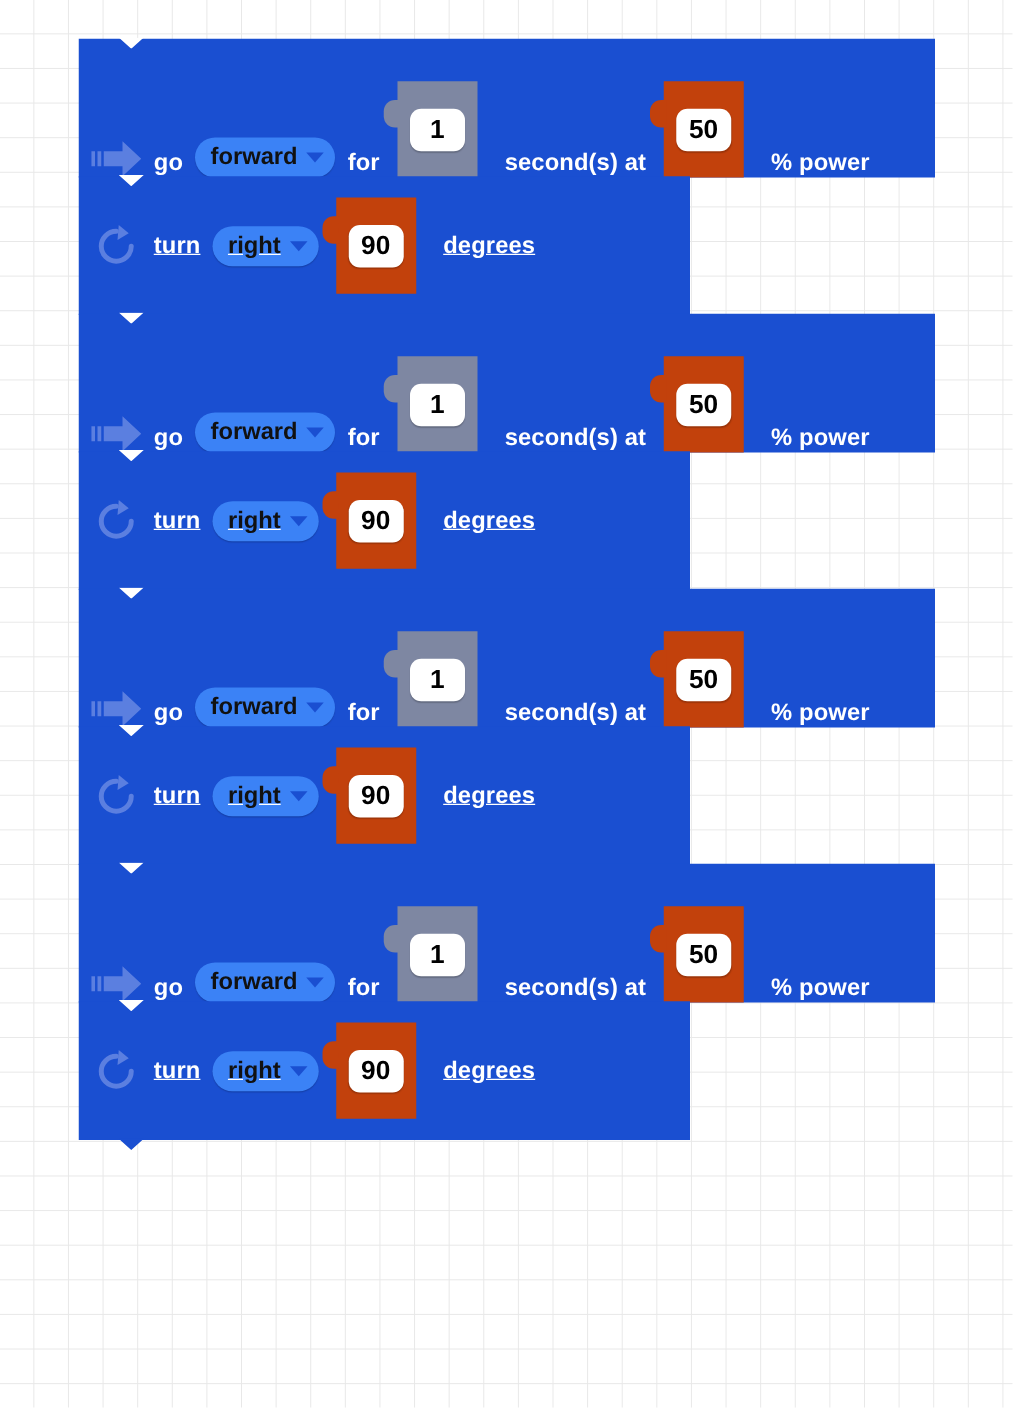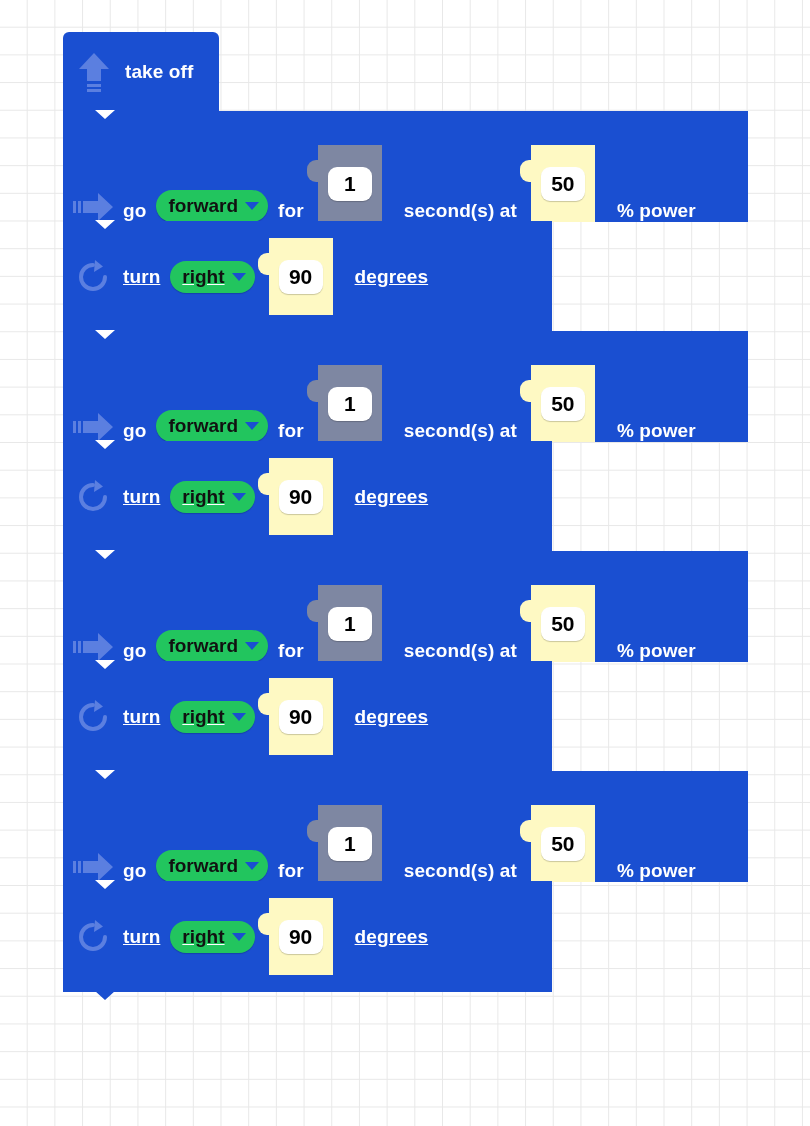--- a/index.html
+++ b/index.html
@@ -97,21 +97,21 @@
 
   .lbl {
     white-space: nowrap;
     letter-spacing: .1px;
   }
   .sp { width: 10px; min-width: 10px; }
   .sp-lg { width: 16px; min-width: 16px; }
 
   
   .dropdown {
-    background: #22c55e;
+    background: #3b82f6;
     color: #111111;
     border-radius: 16px;
     height: 32px;
     padding: 0 9px 0 12px;
     display: inline-flex;
     align-items: center;
     font-weight: bold;
     font-size: 19px;
     white-space: nowrap;
     box-shadow: 0 1px 1px rgba(0,0,0,.18);
@@ -120,21 +120,21 @@
     margin-left: 7px;
     width: 0; height: 0;
     border-left: 7px solid transparent;
     border-right: 7px solid transparent;
     border-top: 8px solid #1a4fd1;
   }
 
   
   .numslot {
     position: relative;
-    background: #fef9c3;
+    background: #c2410c;
     height: 77px;
     min-width: 64px;
     display: flex;
     align-items: center;
     justify-content: center;
     margin-left: 14px;
     margin-right: 6px;
   }
   .numslot.blue-gray { background: #7e87a2; }
   .numslot::before {
@@ -164,31 +164,20 @@
   }
 
   svg.blk-icon { display: block; }
 </style>
 </head>
 <body>
 
 <div id="canvas">
   <div class="script-stack">
 
-    <div class="block hat small">
-      <div class="icon-slot">
-        <svg class="blk-icon" width="34" height="42" viewBox="0 0 34 42" aria-hidden="true">
-          <path d="M17 2 L32 18 L24 18 L24 30 L10 30 L10 18 L2 18 Z" fill="#5b7fe0"></path>
-          <rect x="10" y="33" width="14" height="3" fill="#5b7fe0"></rect>
-          <rect x="10" y="38" width="14" height="3" fill="#5b7fe0"></rect>
-        </svg>
-      </div>
-      <span class="lbl">take off</span>
-      <div class="bump-bottom"></div>
-    </div>
 
     <div class="block go">
       <div class="notch-top"></div>
       <div class="icon-slot">
         <svg class="blk-icon" width="40" height="30" viewBox="0 0 40 30" aria-hidden="true">
           <rect x="0" y="9" width="3" height="12" fill="#5b7fe0"></rect>
           <rect x="5" y="9" width="3" height="12" fill="#5b7fe0"></rect>
           <path d="M10 9 L25 9 L25 1 L40 15 L25 29 L25 21 L10 21 Z" fill="#5b7fe0"></path>
         </svg>
       </div>

